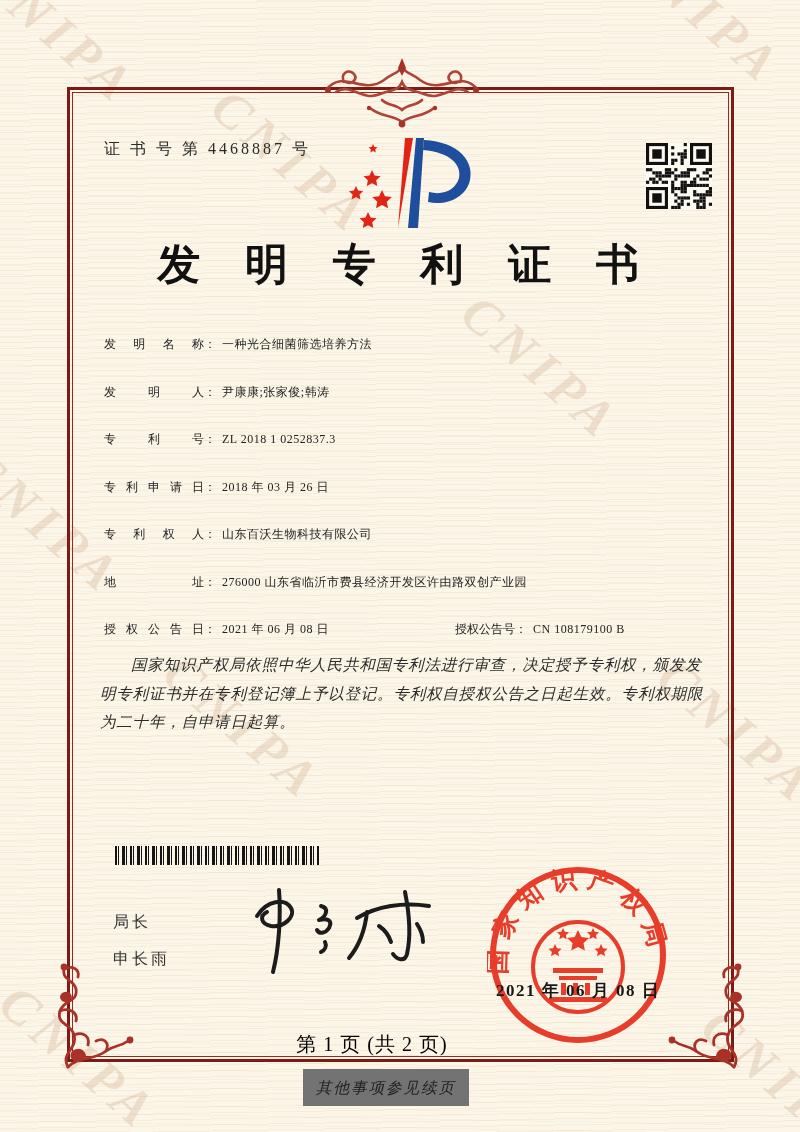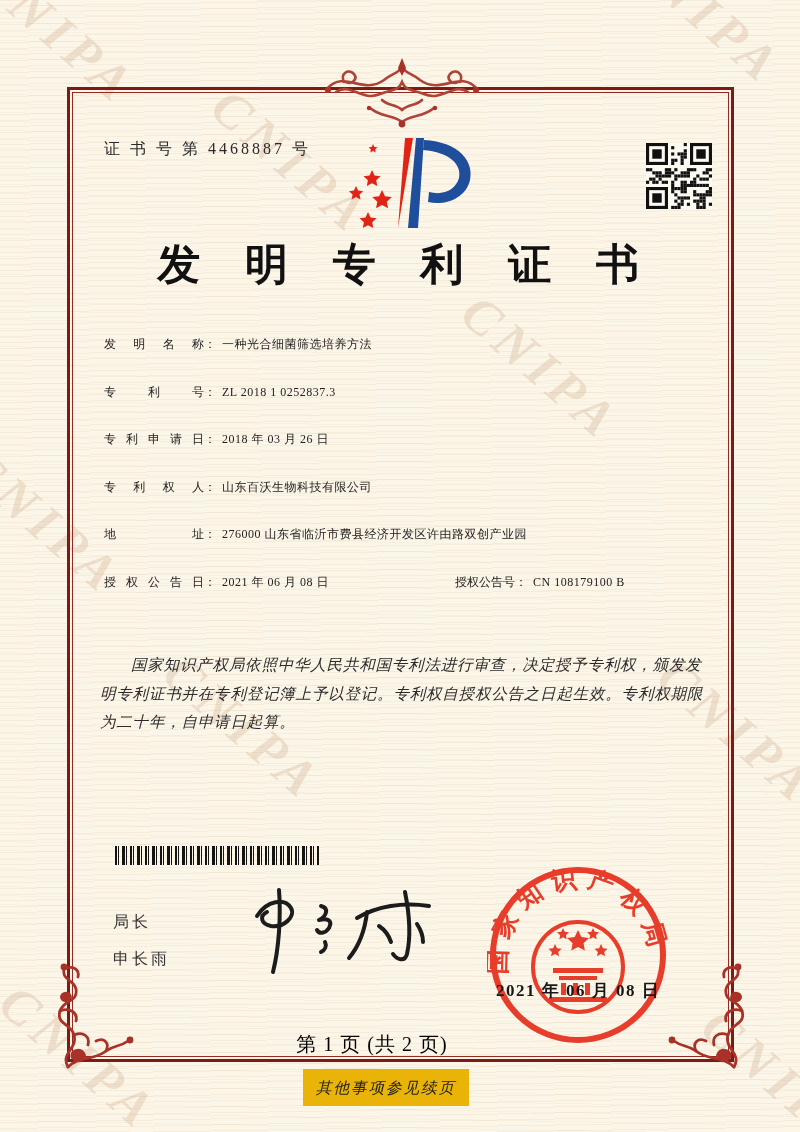--- a/index.html
+++ b/index.html
@@ -71,21 +71,21 @@
   .seal-date{
     position:absolute; left:496px; top:979px; z-index:5;
     font-size:17px; font-weight:bold; letter-spacing:1.5px; color:#171717;
   }
   .page-indicator{
     position:absolute; left:0; width:744px; top:1031px; text-align:center;
     font-size:20px; letter-spacing:1px; color:#000000;
   }
   .footer-note{
     position:absolute; left:303px; top:1069px; width:166px; height:37px; z-index:4;
-    background:#eab308; text-align:center; line-height:37px;
+    background:#737373; text-align:center; line-height:37px;
     font-size:15.5px; font-style:italic; letter-spacing:2px; color:#222;
   }
   .orn{position:absolute; z-index:3; pointer-events:none;}
   .orn-top{left:322px; top:52px; width:160px; height:84px;}
   .orn-bl{left:48px; top:955px; width:92px; height:122px;}
   .orn-br{left:662px; top:955px; width:92px; height:122px; transform:scaleX(-1);}
 </style>
 </head>
 <body>
 
@@ -310,20 +310,21 @@
             <rect x="0" y="44" width="22" height="22" fill="#111"></rect>
             <rect x="3.142857142857143" y="47.14285714285714" width="15.714285714285714" height="15.714285714285714" fill="#fdfaf2"></rect>
             <rect x="6.285714285714286" y="50.285714285714285" width="9.428571428571429" height="9.428571428571429" fill="#111"></rect>
           </g>
         </svg></div>
 
     <div class="title">发 明 专 利 证 书</div>
 
     <div class="fields">
         <div class="frow"><span class="flabel">发明名称</span><span class="fcolon">：</span><span class="fvalue">一种光合细菌筛选培养方法</span></div>
+        <div class="frow"><span class="flabel">发明人</span><span class="fcolon">：</span><span class="fvalue">尹康康;张家俊;韩涛</span></div>
         <div class="frow"><span class="flabel">专利号</span><span class="fcolon">：</span><span class="fvalue">ZL 2018 1 0252837.3</span></div>
         <div class="frow"><span class="flabel">专利申请日</span><span class="fcolon">：</span><span class="fvalue">2018 年 03 月 26 日</span></div>
         <div class="frow"><span class="flabel">专利权人</span><span class="fcolon">：</span><span class="fvalue">山东百沃生物科技有限公司</span></div>
         <div class="frow"><span class="flabel">地址</span><span class="fcolon">：</span><span class="fvalue">276000  山东省临沂市费县经济开发区许由路双创产业园</span></div>
         <div class="frow"><span class="flabel">授权公告日</span><span class="fcolon">：</span><span class="fvalue">2021 年 06 月 08 日</span><span class="fsecond"><span class="">授权公告号</span><span class="fcolon">：</span><span class="fvalue">CN 108179100 B</span></span></div>
       </div>
 
     <div class="body-text">
       <p>国家知识产权局依照中华人民共和国专利法进行审查，决定授予专利权，颁发发明专利证书并在专利登记簿上予以登记。专利权自授权公告之日起生效。专利权期限为二十年，自申请日起算。</p>
     </div>

